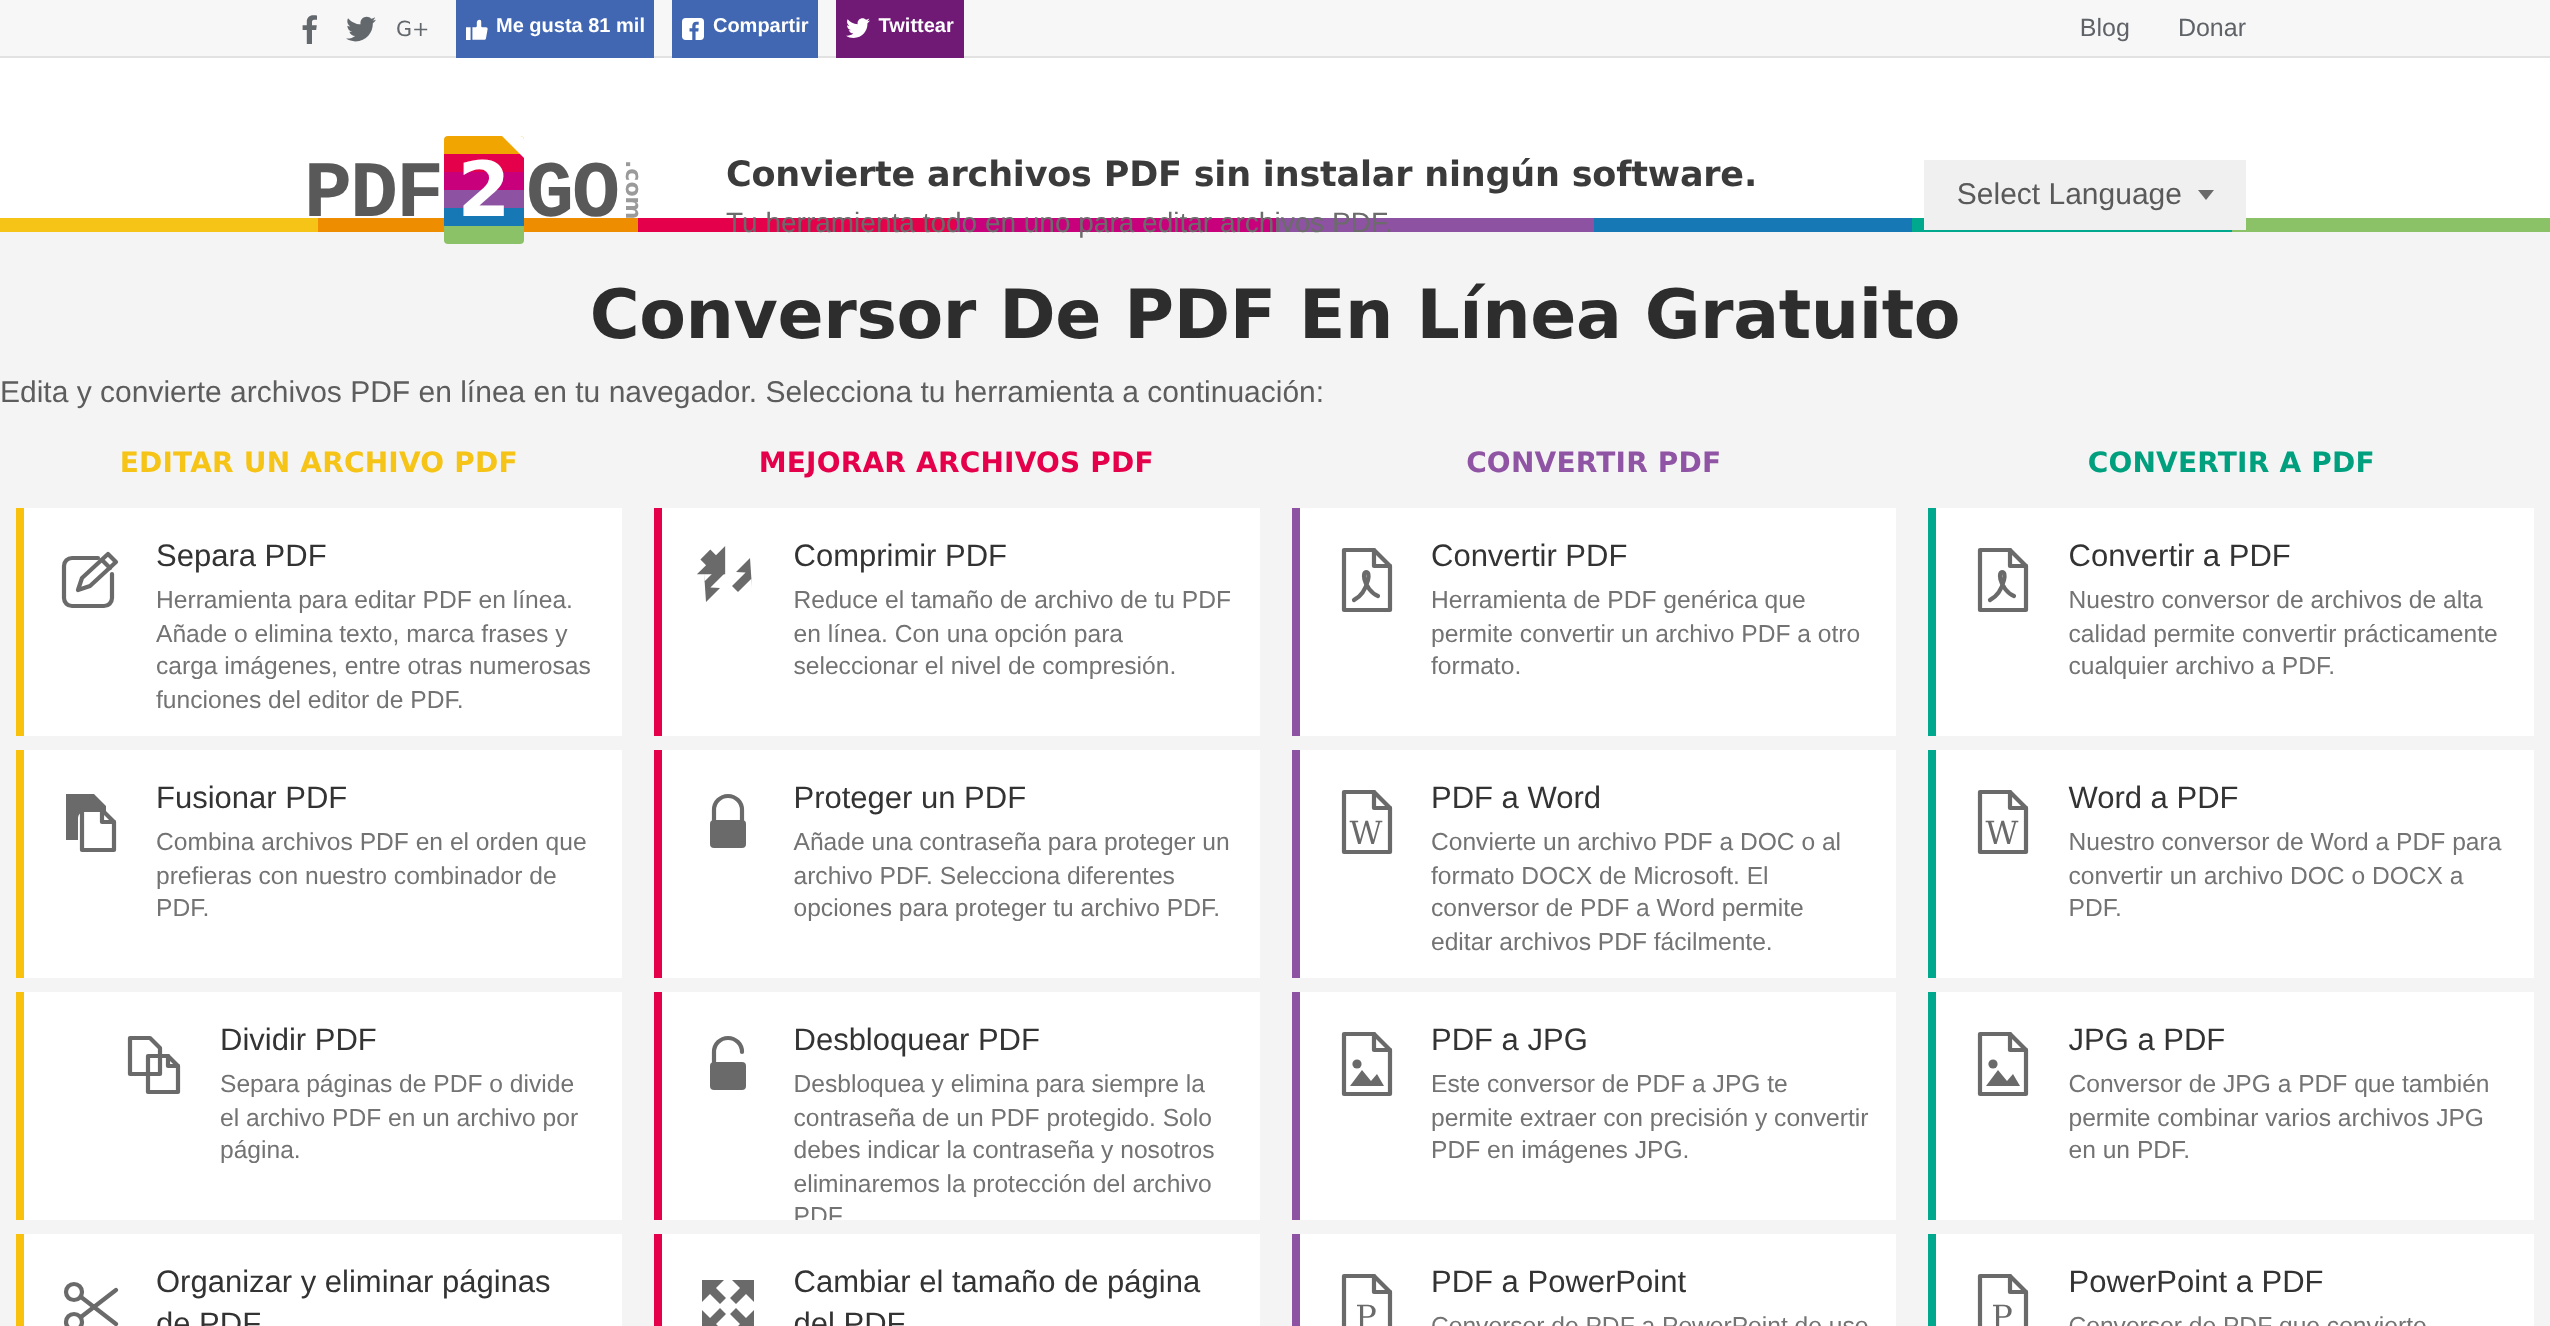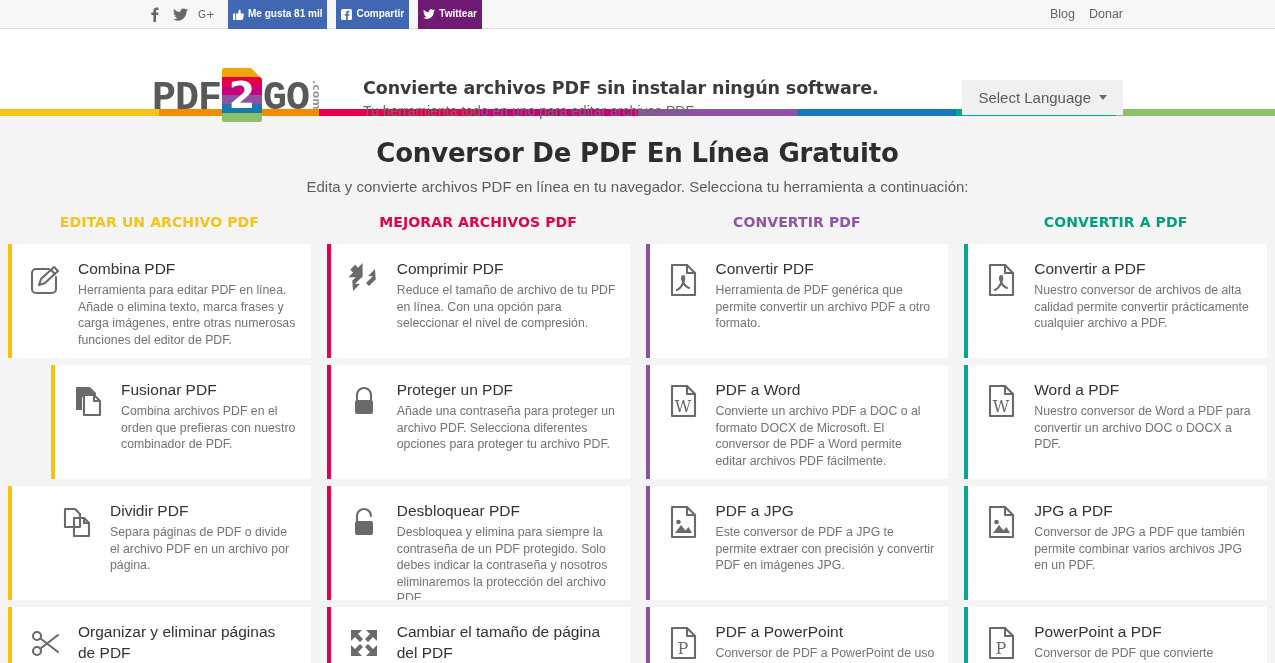--- a/index.html
+++ b/index.html
@@ -65,21 +65,21 @@
   .fbtn.tweet { background: #701a75; }
   .fbtn svg { display:block; }
 
   .toplinks {
     position: absolute;
     right: 152px;
     top: 0;
     height: 28px;
     display: flex;
     align-items: center;
-    gap: 14px;
+    gap: 24px;
     font-size: 12.5px;
     color: #5f6368;
   }
   .toplinks span { cursor: pointer; }
 
   
   .header {
     height: 80px;
     background: #ffffff;
     position: relative;
@@ -191,27 +191,27 @@
   
   .rainbow { display: flex; height: 7px; width: 100%; }
   .rainbow div { height: 7px; }
 
   
   .main { background: #f4f4f4; padding-top: 22px; }
   .page-title {
     text-align: center;
     margin: 0;
     font-family: "DejaVu Sans", sans-serif;
-    font-size: 26px;
+    font-size: 34px;
     font-weight: bold;
     color: #2d2d2d;
     letter-spacing: -0.2px;
   }
   .page-sub {
-    text-align: center;
+    text-align: left;
     margin: 10px 0 0 0;
     font-size: 15px;
     color: #5d5d5d;
   }
 
   .grid {
     display: grid;
     grid-template-columns: repeat(4, 1fr);
     column-gap: 16px;
     padding: 0 8px;
@@ -358,25 +358,25 @@
         <div class="col-head" style="color: rgb(245, 196, 23);">EDITAR UN ARCHIVO PDF</div>
         <div class="card" style="border-left-color: rgb(249, 192, 12);">
           <div class="card-icon">
             <svg width="40" height="40" viewBox="0 0 40 40">
               <path stroke="currentColor" fill="none" stroke-width="2.1" stroke-linejoin="round" stroke-linecap="round" d="M31 17v12a4 4 0 0 1-4 4H11a4 4 0 0 1-4-4V13a4 4 0 0 1 4-4h13"></path>
               <path stroke="currentColor" fill="none" stroke-width="2.1" stroke-linejoin="round" stroke-linecap="round" d="M14 25l2-6 13-12 4 4-13 12-6 2z"></path>
               <path stroke="currentColor" fill="none" stroke-width="2.1" stroke-linejoin="round" stroke-linecap="round" d="M26 10l4 4"></path>
             </svg>
           </div>
           <div class="card-body">
-            <p class="card-title">Combina PDF</p>
+            <p class="card-title">Separa PDF</p>
             <p class="card-desc">Herramienta para editar PDF en línea. Añade o elimina texto, marca frases y carga imágenes, entre otras numerosas funciones del editor de PDF.</p>
           </div>
         </div>
-        <div class="card" style="border-left-color: rgb(249, 192, 12); margin-left: 43px;">
+        <div class="card" style="border-left-color: rgb(249, 192, 12);">
           <div class="card-icon">
             <svg width="40" height="40" viewBox="0 0 40 40">
               <path fill="currentColor" d="M8 6h14l6 6v3H17a3 3 0 0 0-3 3v11H8z"></path>
               <path stroke="currentColor" fill="none" stroke-width="2.1" stroke-linejoin="round" stroke-linecap="round" d="M16 14h10l6 6v14H16z"></path>
               <path stroke="currentColor" fill="none" stroke-width="2.1" stroke-linejoin="round" stroke-linecap="round" d="M26 14v6h6"></path>
             </svg>
           </div>
           <div class="card-body">
             <p class="card-title">Fusionar PDF</p>
             <p class="card-desc">Combina archivos PDF en el orden que prefieras con nuestro combinador de PDF.</p>

